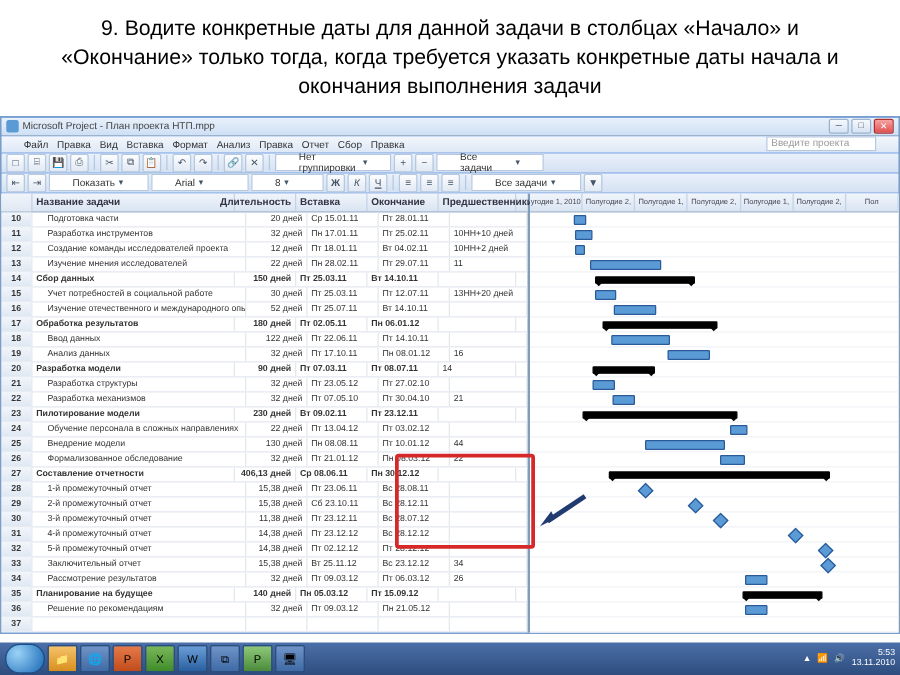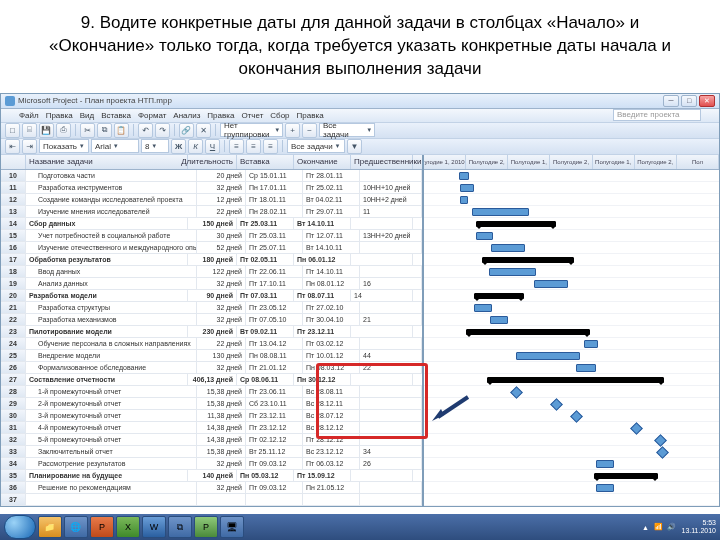--- a/index.html
+++ b/index.html
@@ -11,26 +11,26 @@
 .titlebar .ttl{flex:1;color:#444}
 .winbtns{display:flex;gap:2px}
 .winbtn{width:14px;height:10px;background:linear-gradient(#f6f9fd,#d6e3f4);border:1px solid #9db3cc;border-radius:2px;display:flex;align-items:center;justify-content:center;font-size:7px;color:#445}
 .winbtn.close{background:linear-gradient(#f7a3a3,#e05050);color:#fff;border-color:#b03030}
 .menubar{height:13px;background:linear-gradient(#f3f7fc,#dde8f6);display:flex;align-items:center;gap:7px;padding:0 18px;border-bottom:1px solid #c2d2e6}
 .menubar span{color:#333}
 .askbox{margin-left:auto;width:80px;height:10px;background:#fff;border:1px solid #b5c8df;color:#999;padding:0 3px;line-height:10px}
 .toolbar{height:15px;background:linear-gradient(#eaf1fb,#d4e1f2);display:flex;align-items:center;gap:2px;padding:0 4px;border-bottom:1px solid #c2d2e6}
 .tbtn{width:13px;height:13px;background:linear-gradient(#fdfdfe,#e1e9f4);border:1px solid #b5c8df;border-radius:2px;display:flex;align-items:center;justify-content:center;color:#456;font-size:8px}
 .tsep{width:1px;height:12px;background:#b5c8df;margin:0 2px}
-.combo{height:12px;background:#fff;border:1px solid #b5c8df;padding:0 3px;display:flex;align-items:center;color:#333;gap:3px}
+.combo{height:12px;background:#fff;border:1px solid #b5c8df;padding:0 18px;display:flex;align-items:center;color:#333;gap:3px}
 .combo::after{content:"▾";color:#456;font-size:7px}
 .content{display:flex;height:352px;background:#fff}
 .grid{display:flex;flex-direction:column;border-right:2px solid #7f9db9}
 .ghead{display:flex;background:linear-gradient(#f1f5fb,#d9e4f2);border-bottom:1px solid #9db3cc;height:14px}
-.ghead>div{border-right:1px solid #c2d2e6;padding:1px 3px;font-weight:normal;color:#334;display:flex;align-items:center}
+.ghead>div{border-right:1px solid #c2d2e6;padding:1px 3px;font-weight:bold;color:#334;display:flex;align-items:center}
 .gbody{overflow:hidden}
 .row{display:flex;height:11px;border-bottom:1px solid #e3e8ef}
 .row>div{border-right:1px solid #e3e8ef;padding:0 3px;white-space:nowrap;overflow:hidden;display:flex;align-items:center;font-size:7px;color:#333}
 .rn{width:18px;background:linear-gradient(#f1f5fb,#dfe8f3);justify-content:center;color:#556;font-weight:bold}
 .c-name{width:155px}
 .c-dur{width:42px;justify-content:flex-end}
 .c-start{width:50px}
 .c-end{width:50px}
 .c-pred{width:55px}
 .bold{font-weight:bold}

